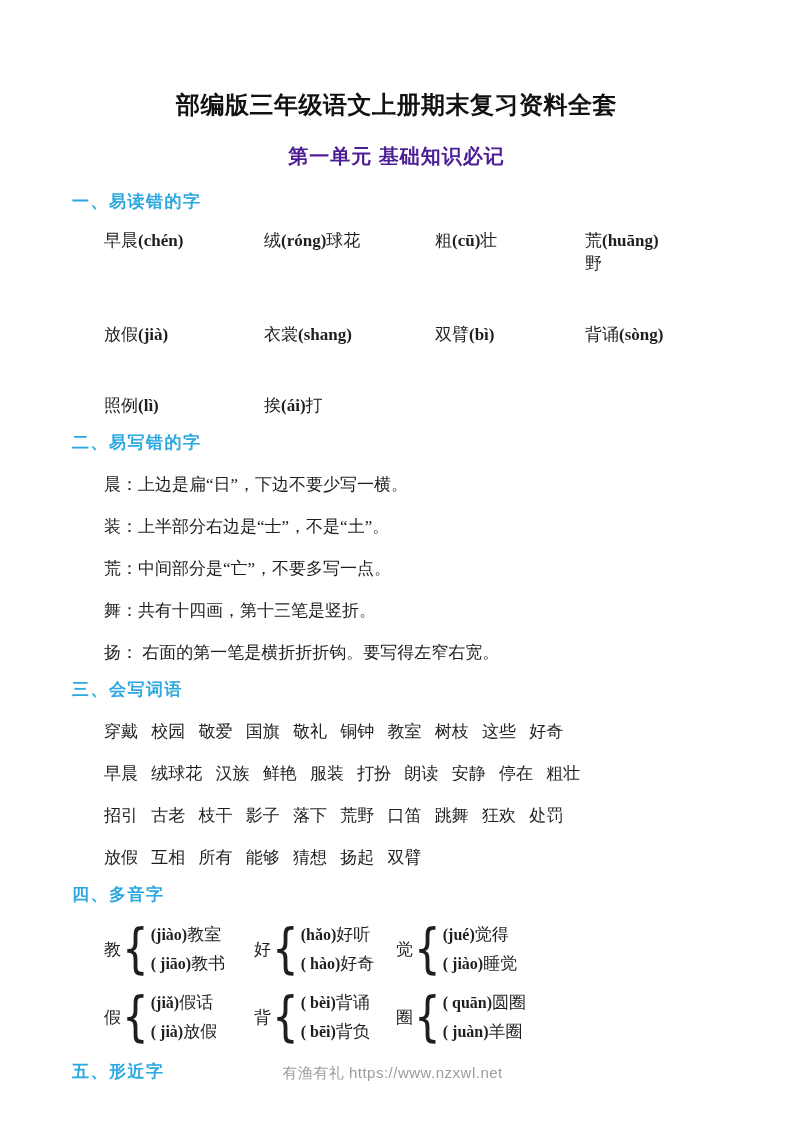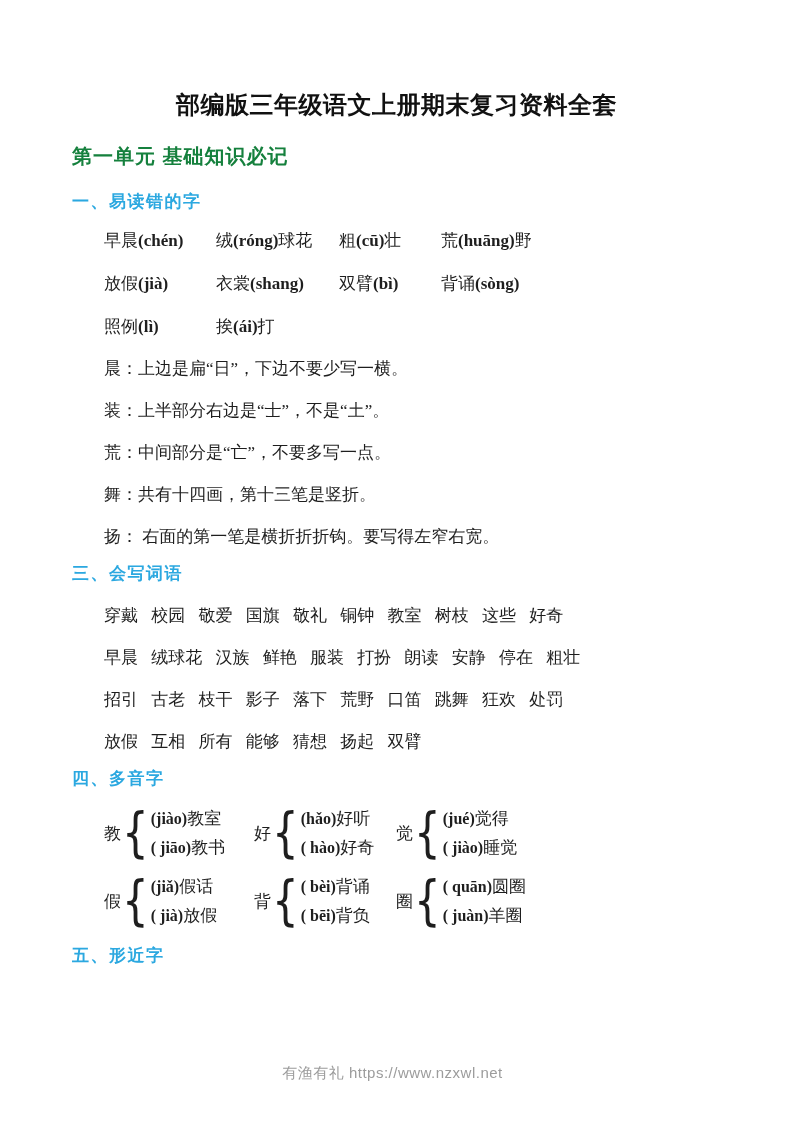--- a/index.html
+++ b/index.html
@@ -10,37 +10,37 @@
     font-family:"Liberation Serif","DejaVu Serif",serif;
     color:#1e1e1e;
   }
   .title {
     padding-top:90px; text-align:center;
     font-family:"Liberation Sans","DejaVu Sans",sans-serif;
     font-size:24px; font-weight:700; color:#111; letter-spacing:0.5px;
     line-height:30px;
   }
   .subtitle {
-    margin-top:23px; 
+    margin-top:23px; text-align:center;
     font-family:"Liberation Sans","DejaVu Sans",sans-serif;
-    font-size:20px; font-weight:700; color:#15803d; letter-spacing:1px;
+    font-size:20px; font-weight:700; color:#4c1d95; letter-spacing:1px;
     line-height:26px;
   }
   section { padding-right:55px; }
   .sec-h {
     margin-top:14px;
     font-family:"Liberation Sans","DejaVu Sans",sans-serif;
     font-size:17px; font-weight:700; line-height:23px;
     color:var(--heading-color,#2ba8e0); letter-spacing:1.5px;
   }
   .sec-h.mt-lg { margin-top:21px; }
   .s1-grid {
     display:grid; grid-template-columns:112px 123px 102px auto;
     row-gap:20px; margin:16px 0 0 32px;
-    font-size:17px; line-height:23px;
+    font-size:17px; line-height:23px;gap:48px;
   }
   .s1-grid b, .alt b { font-weight:700; }
   .s2-line {
     margin:19px 0 0 32px; font-size:17px; line-height:23px; white-space:nowrap;
   }
   .words-line {
     margin:19px 0 0 32px; font-size:17px; line-height:23px;
     word-spacing:9px; white-space:nowrap;
   }
   .s4-grid {
@@ -80,20 +80,21 @@
       <span><span>放假</span><b>(jià)</b><span></span></span>
       <span><span>衣裳</span><b>(shang)</b><span></span></span>
       <span><span>双臂</span><b>(bì)</b><span></span></span>
       <span><span>背诵</span><b>(sòng)</b><span></span></span>
       <span><span>照例</span><b>(lì)</b><span></span></span>
       <span><span>挨</span><b>(ái)</b><span>打</span></span>
     </div>
   </section>
 
   <section>
+    <h3 class="sec-h">二、易写错的字</h3>
     <p class="s2-line">晨：上边是扁“日”，下边不要少写一横。</p>
     <p class="s2-line">装：上半部分右边是“士”，不是“土”。</p>
     <p class="s2-line">荒：中间部分是“亡”，不要多写一点。</p>
     <p class="s2-line">舞：共有十四画，第十三笔是竖折。</p>
     <p class="s2-line">扬： 右面的第一笔是横折折折钩。要写得左窄右宽。</p>
   </section>
 
   <section>
     <h3 class="sec-h">三、会写词语</h3>
     <p class="words-line">穿戴 校园 敬爱 国旗 敬礼 铜钟 教室 树枝 这些 好奇</p>

